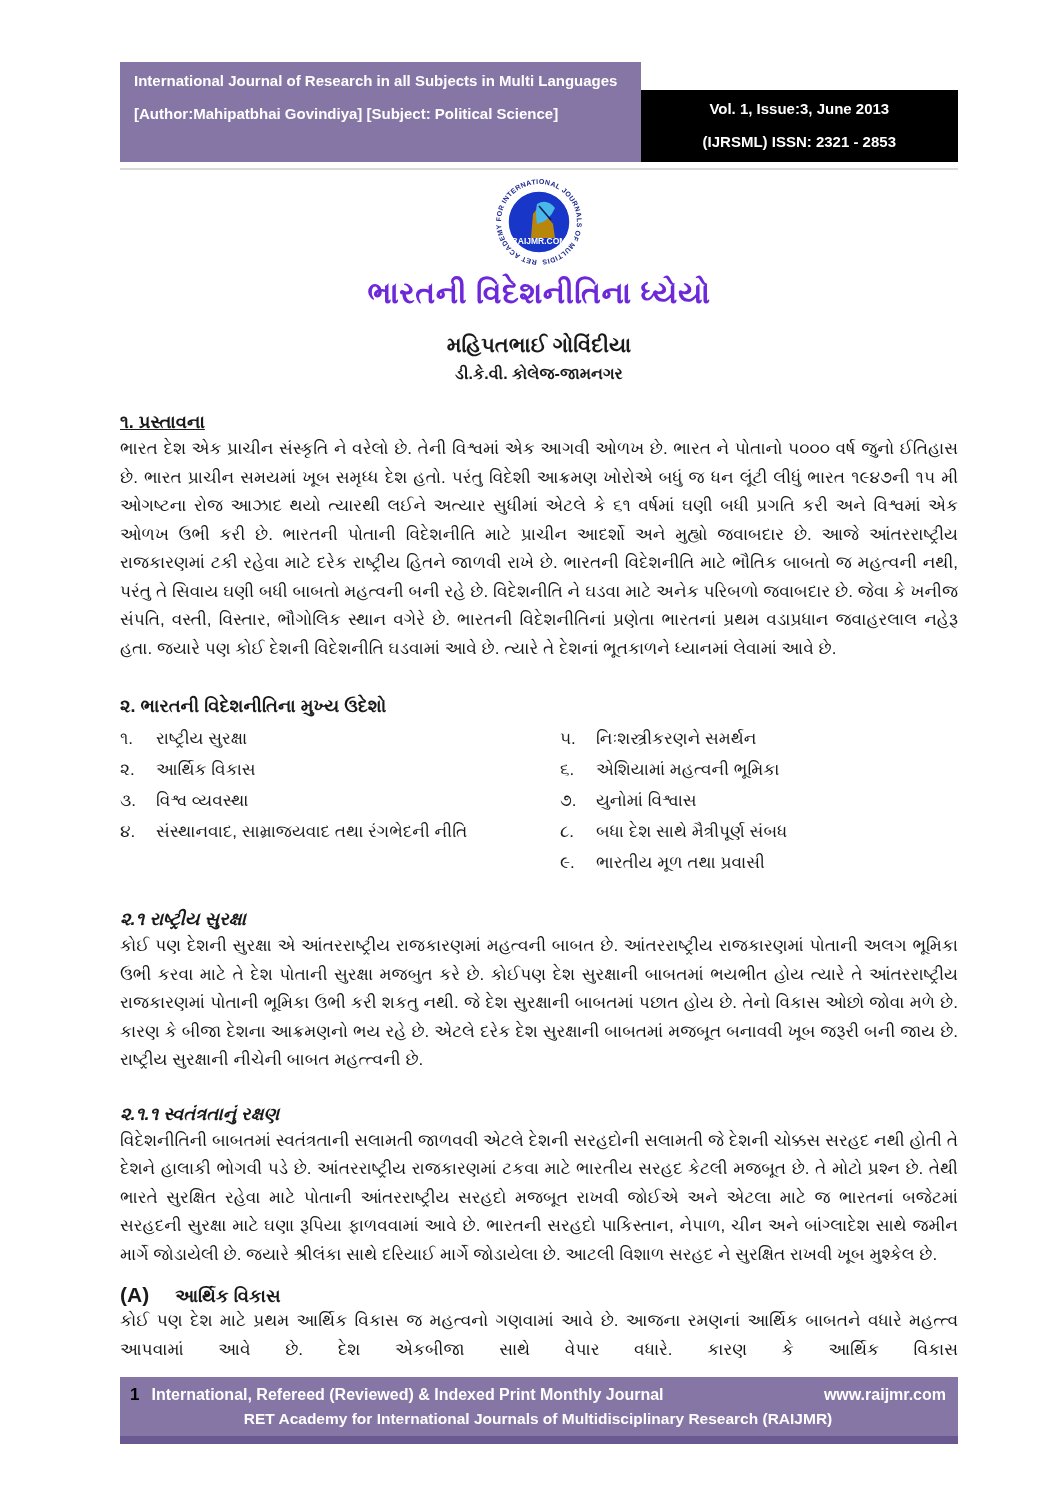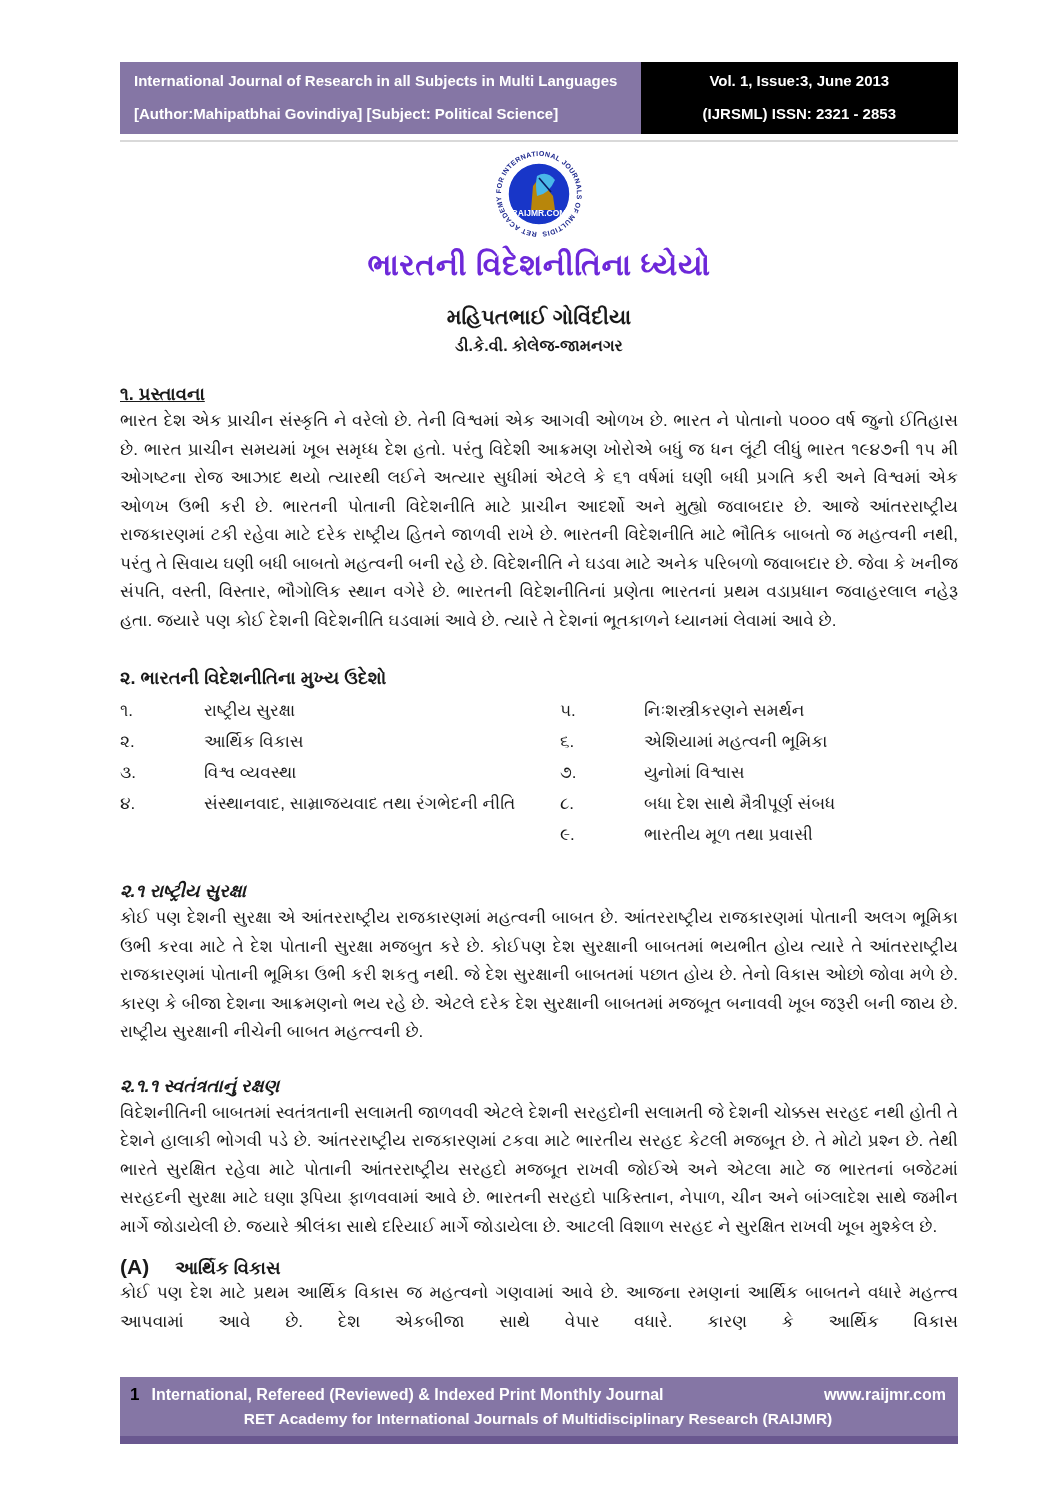--- a/index.html
+++ b/index.html
@@ -14,21 +14,21 @@
   
   .hdr { display:flex; margin-top:62px; }
   .hdr-left {
     background:#8576A5; color:#ffffff; width:548px;
     padding:9px 14px 10px 14px; font-weight:bold; font-size:15px;
   }
   .hdr-left div { line-height:20px; }
   .hdr-left div + div { margin-top:13px; }
   .hdr-right {
     background:#000000; color:#ffffff; width:334px;
-    padding:9px 10px 10px 10px; font-weight:bold; font-size:15px; text-align:center;
+    padding:9px 10px 10px 10px; font-weight:bold; font-size:15px; text-align:center;margin-top:28px;
   }
   .hdr-right div { line-height:20px; }
   .hdr-right div + div { margin-top:13px;text-align:center; }
   .hdr-rule { height:2px; background:#d9d9d9; margin-top:6px; }
 
   
   .logo-wrap { display:flex; justify-content:center; margin-top:6px; }
 
   
   .doc-title {
@@ -47,21 +47,21 @@
   }
   .para.cont { text-align-last:justify; }
 
   
   .objectives { display:flex; margin-top:4px; }
   .obj-col { font-size:17px; line-height:31px; }
   .obj-col.left  { width:52.5%; padding-right:20px; }
   .obj-col.right { width:47.5%; }
   .obj-item { display:flex; }
   .obj-num { width:36px; flex:0 0 36px; }
-  .obj-label { flex:1;margin-left:48px; }
+  .obj-label { flex:1; }
 
   
   .a-head { display:flex; align-items:baseline; margin-top:14px; }
   .a-label { font-weight:bold; font-size:21px; }
   .a-title { font-weight:bold; font-size:18px; margin-left:26px; }
 
   
   .footer {
     position:absolute; left:120px; top:1377px; width:838px;
     background:#8576A5; color:#ffffff; font-weight:bold;

